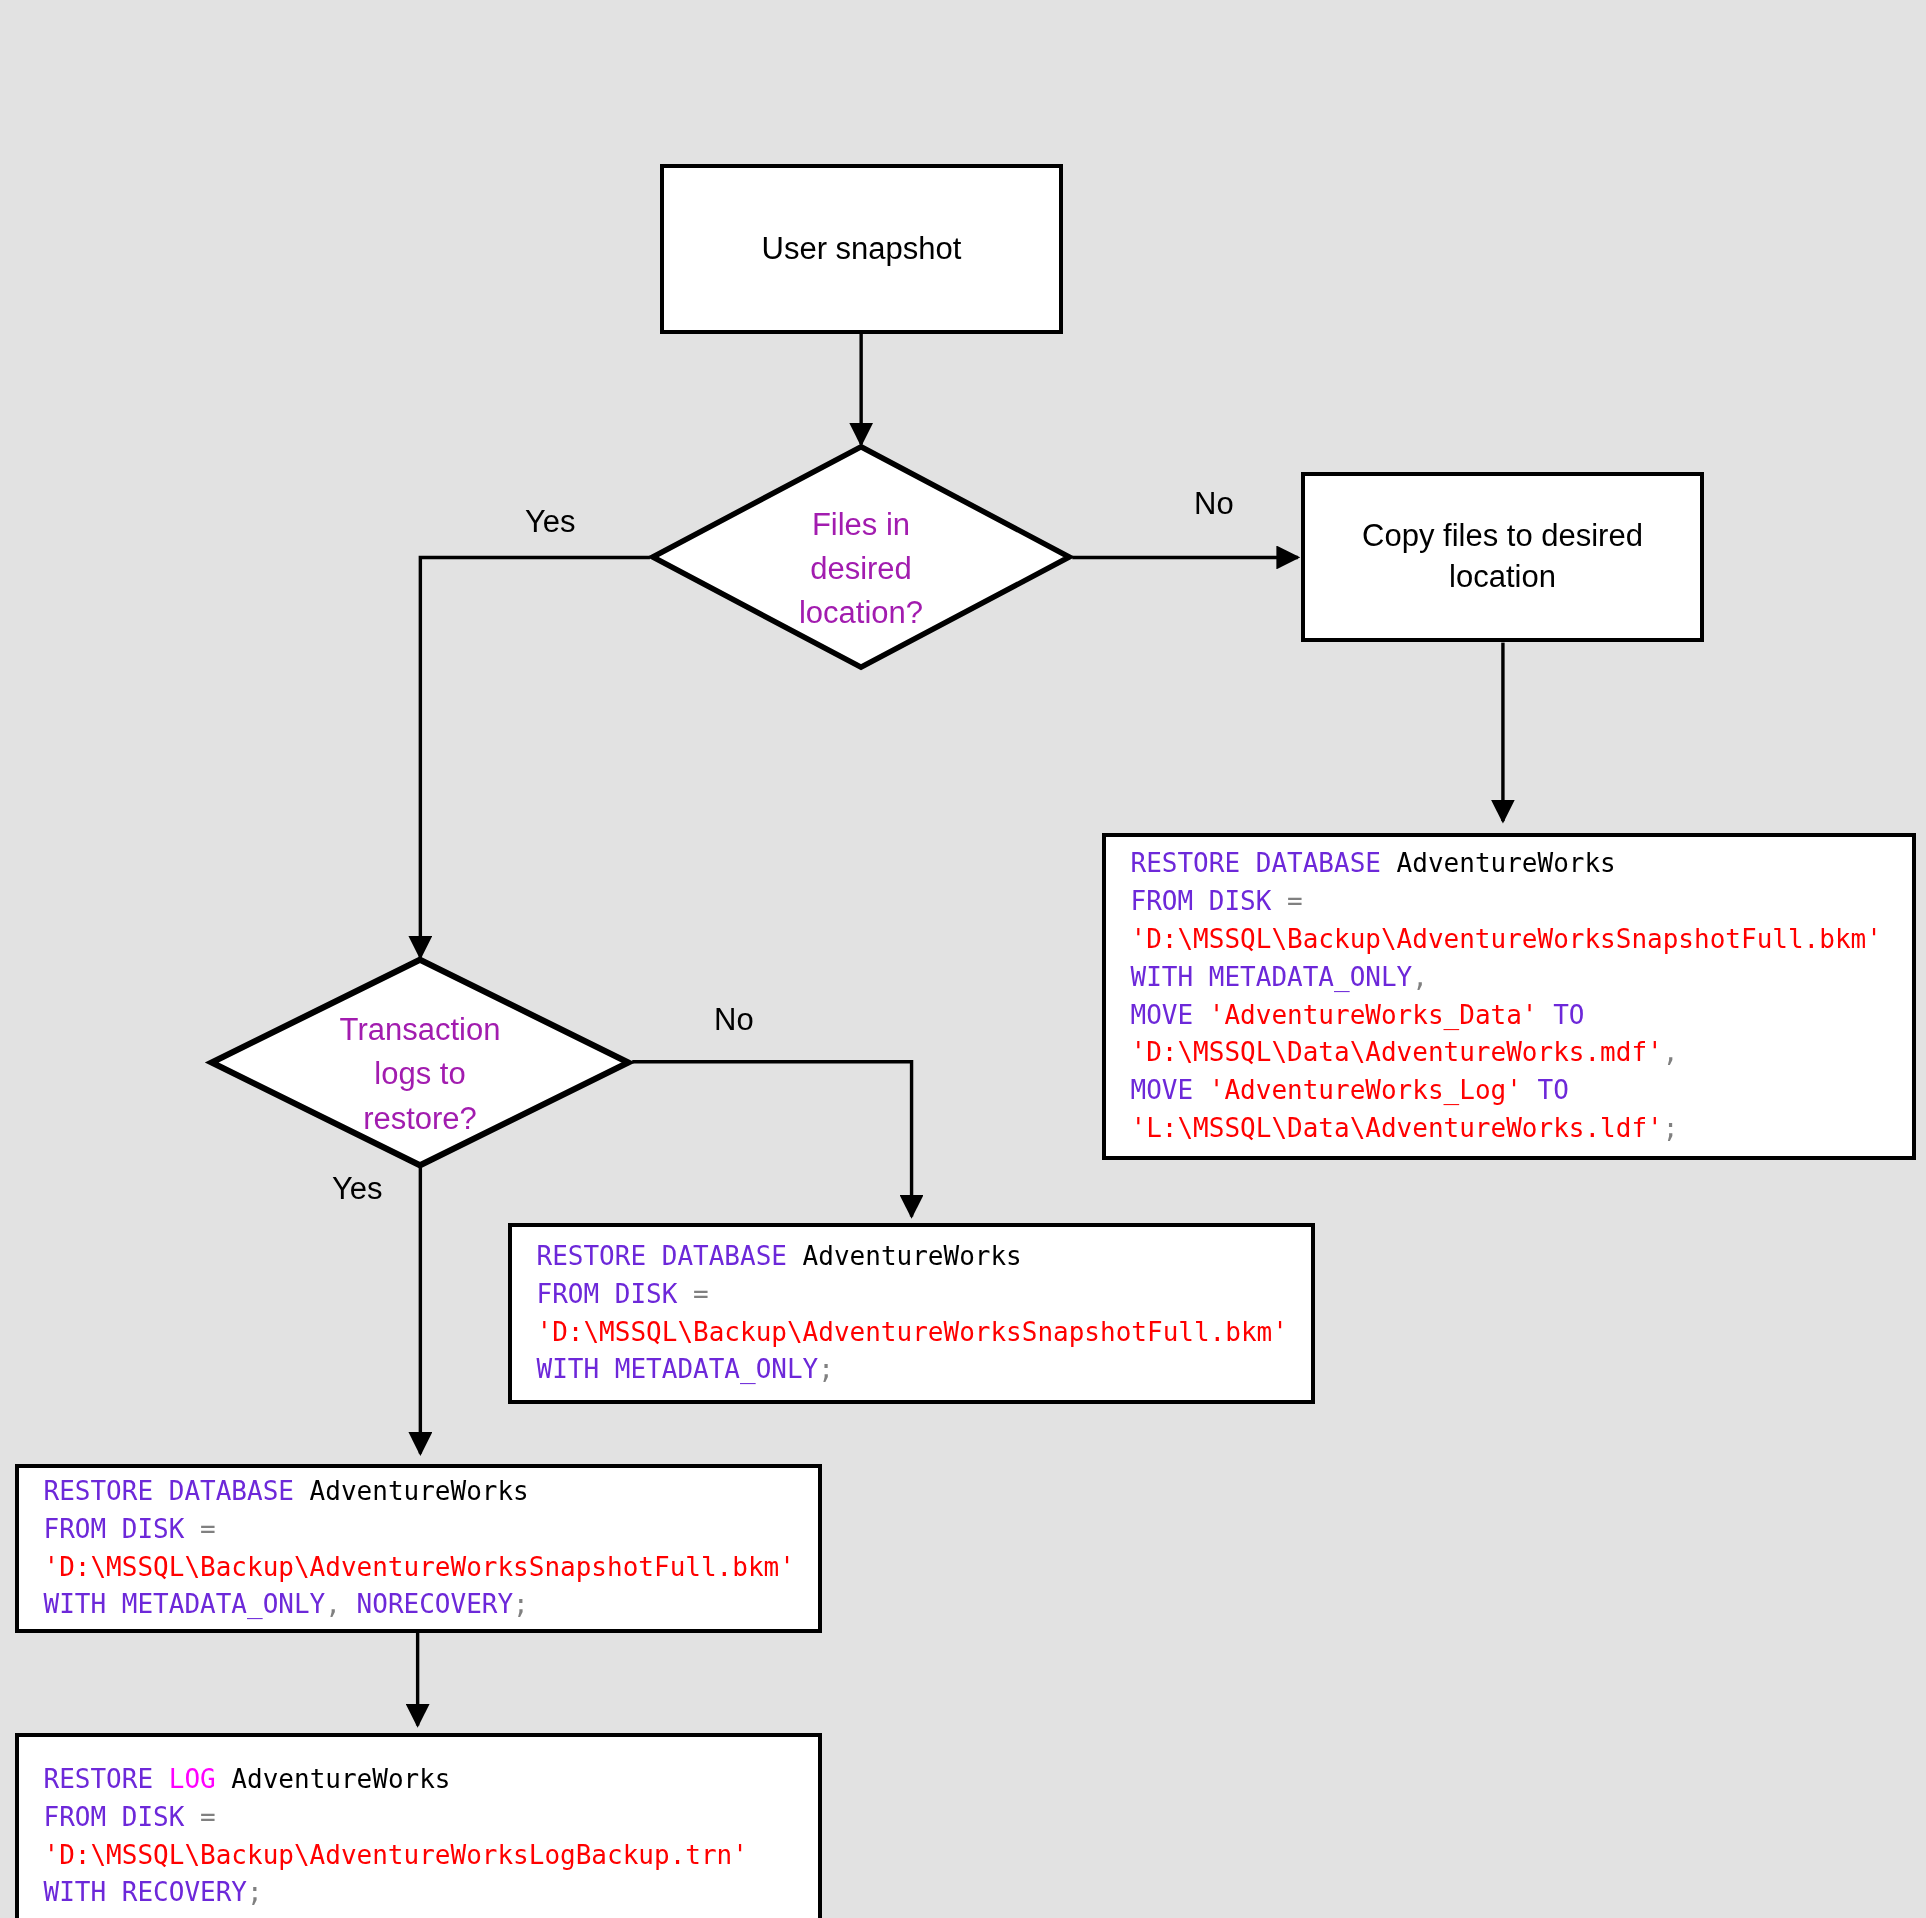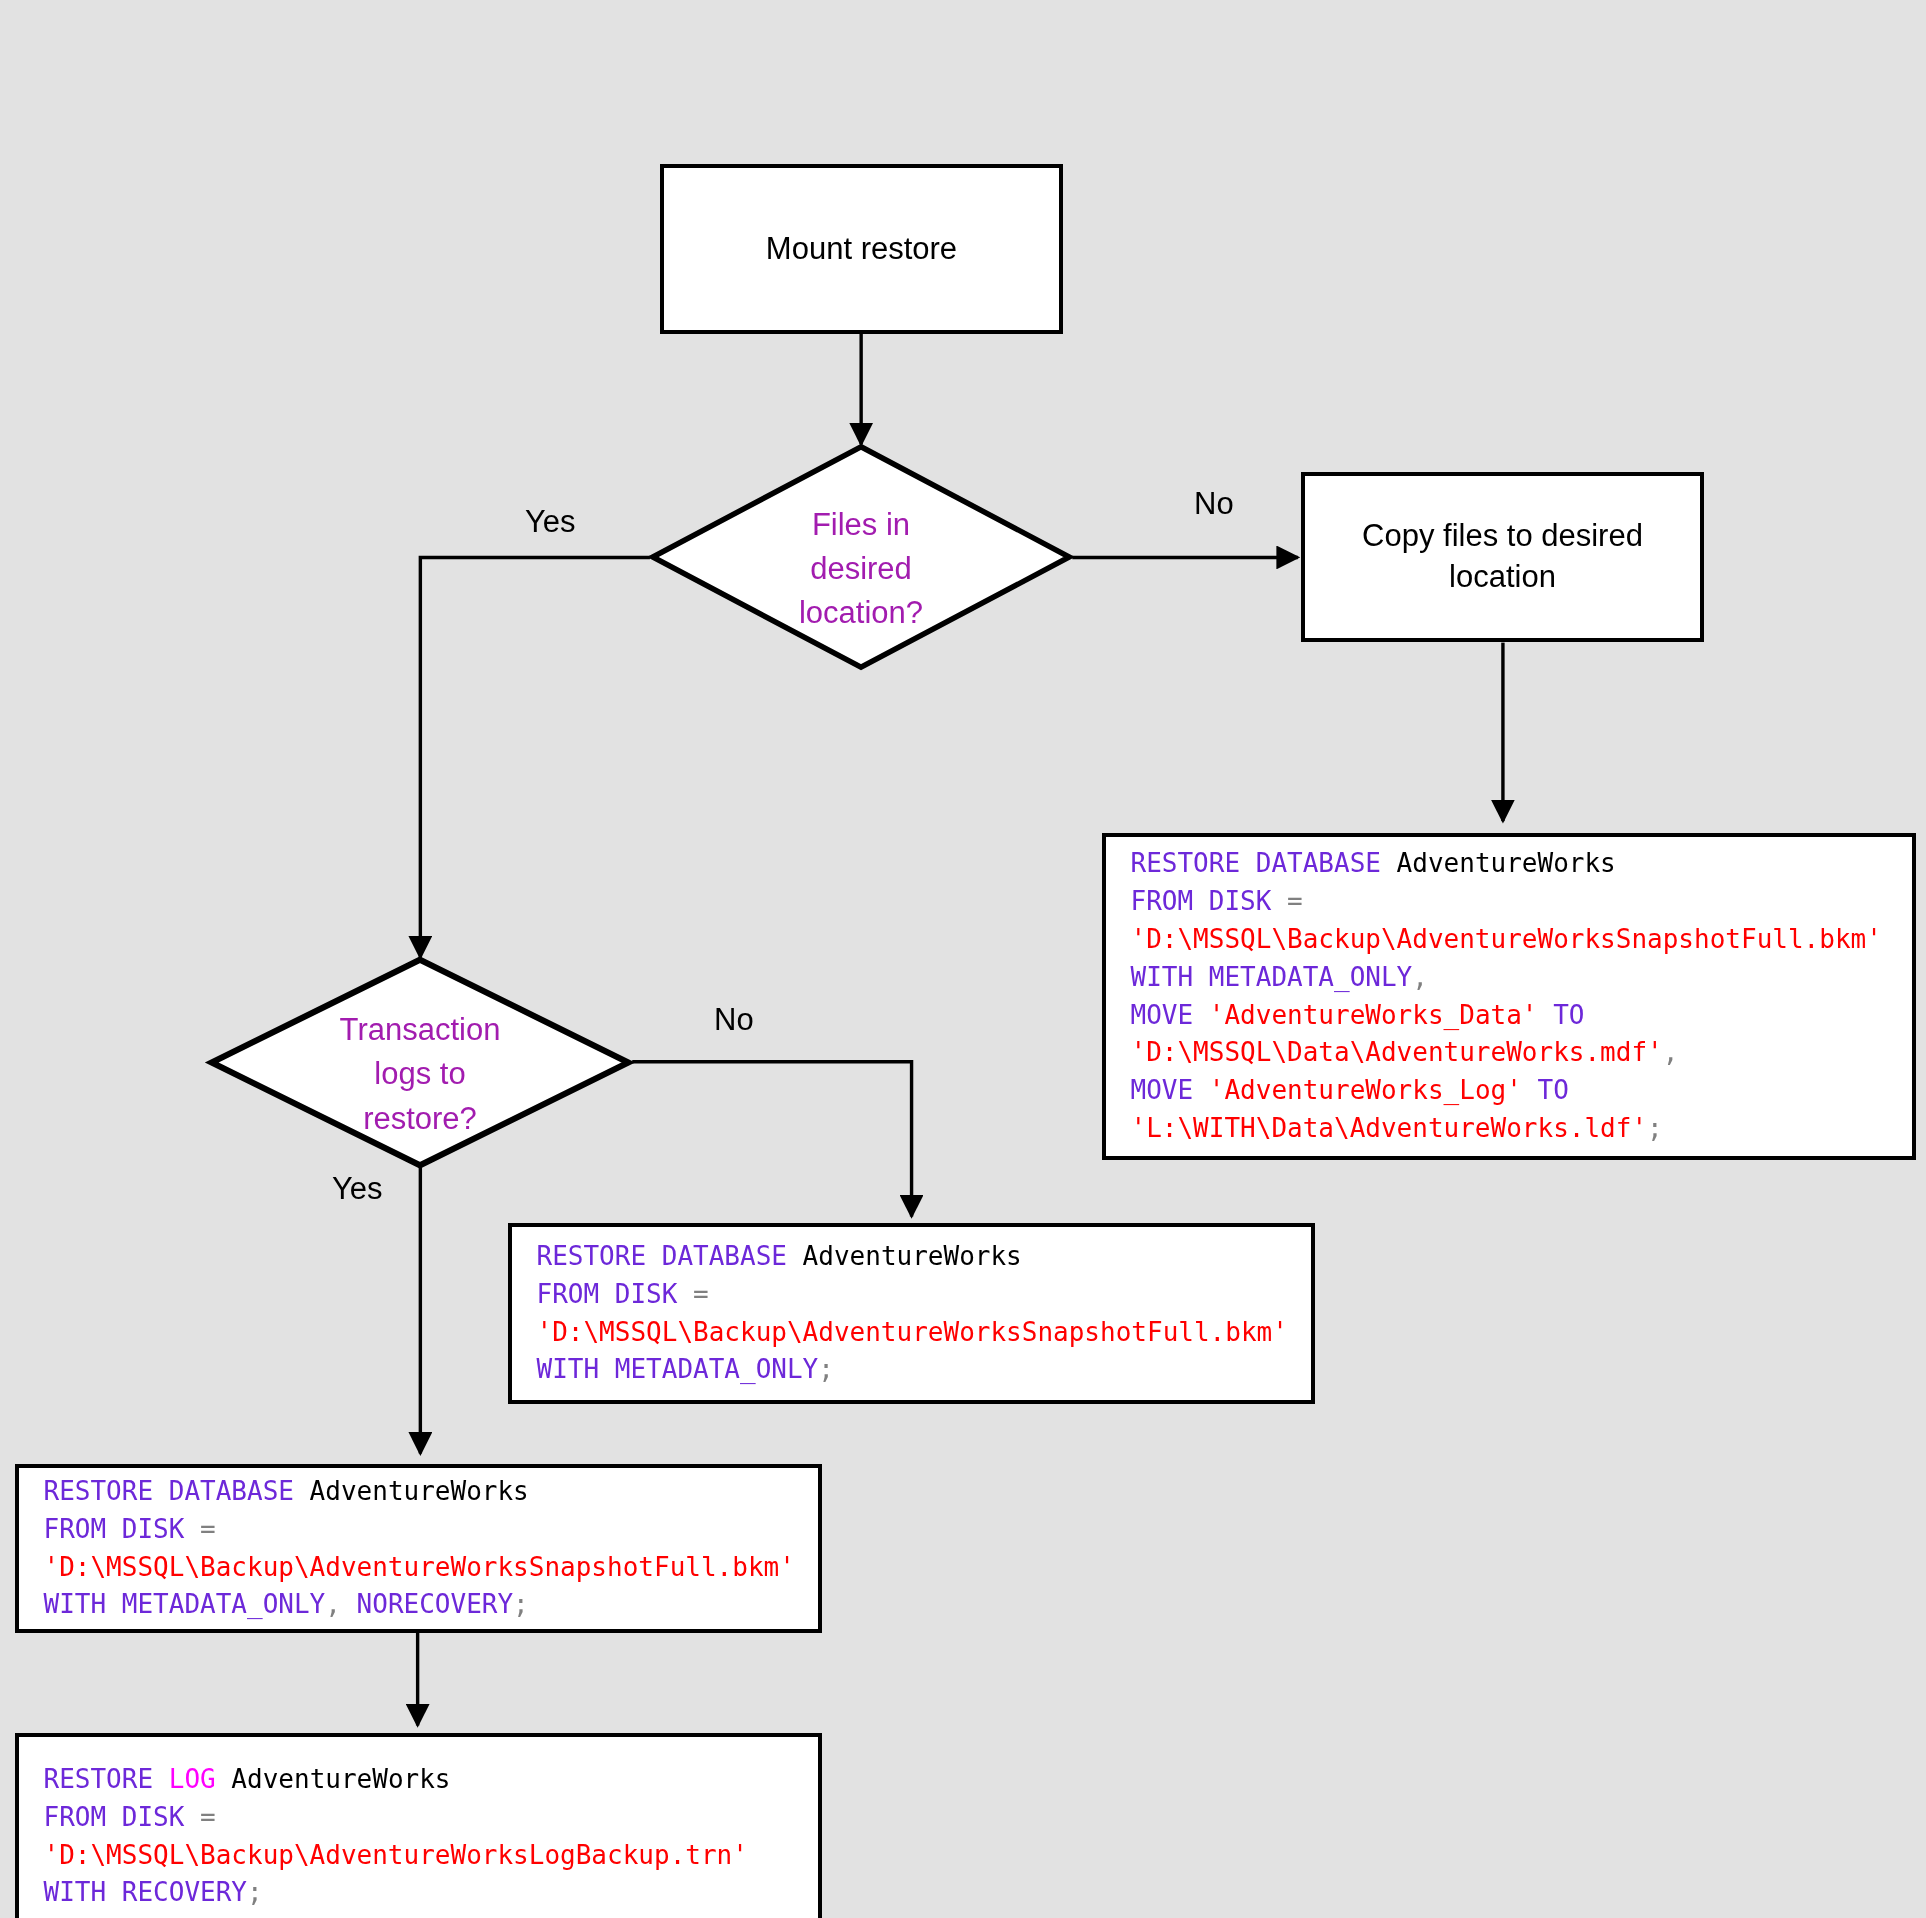--- a/index.html
+++ b/index.html
@@ -149,21 +149,21 @@
     <path d="M 928 1558 L 1338 1558 L 1338 1785" stroke="#000000" stroke-width="5" fill="none" marker-end="url(#arrow)"></path>
 
      (down) norecovery code box --&gt;
     <path d="M 617 1712 L 617 2133" stroke="#000000" stroke-width="5" fill="none" marker-end="url(#arrow)"></path>
 
     
     <path d="M 613 2393 L 613 2532" stroke="#000000" stroke-width="5" fill="none" marker-end="url(#arrow)"></path>
   </svg>
 
   <div class="node-box" style="left:660px; top:164px; width:403px; height:170px;">
-    <div class="node-label">Mount restore</div>
+    <div class="node-label">User snapshot</div>
   </div>
 
   <div class="diamond-wrap" style="left:650px; top:444px; width:422px; height:226px;">
     <svg class="shape" width="422" height="226" viewBox="0 0 620 332">
       <polygon points="310,4 616,166 310,328 4,166" fill="#ffffff" stroke="#000000" stroke-width="8"></polygon>
     </svg>
     <div class="diamond-label">Files in<br>desired<br>location?</div>
   </div>
 
   <div class="node-box" style="left:1301px; top:472px; width:403px; height:170px;">
@@ -186,21 +186,21 @@
   <div class="edge-label" style="left:332px; top:1171px;">Yes</div>
 
   <div class="code-box" style="left:1102px; top:833px; width:814px; height:327px;">
     <pre><span class="kw">RESTORE DATABASE </span><span class="id">AdventureWorks</span>
 <span class="kw">FROM DISK </span><span class="pun">=</span>
 <span class="str">'D:\MSSQL\Backup\AdventureWorksSnapshotFull.bkm'</span>
 <span class="kw">WITH METADATA_ONLY</span><span class="pun">,</span>
 <span class="kw">MOVE </span><span class="str">'AdventureWorks_Data'</span><span class="kw"> TO</span>
 <span class="str">'D:\MSSQL\Data\AdventureWorks.mdf'</span><span class="pun">,</span>
 <span class="kw">MOVE </span><span class="str">'AdventureWorks_Log'</span><span class="kw"> TO</span>
-<span class="str">'L:\WITH\Data\AdventureWorks.ldf'</span><span class="pun">;</span></pre>
+<span class="str">'L:\MSSQL\Data\AdventureWorks.ldf'</span><span class="pun">;</span></pre>
   </div>
 
   <div class="code-box" style="left:508px; top:1223px; width:807px; height:181px;">
     <pre><span class="kw">RESTORE DATABASE </span><span class="id">AdventureWorks</span>
 <span class="kw">FROM DISK </span><span class="pun">=</span>
 <span class="str">'D:\MSSQL\Backup\AdventureWorksSnapshotFull.bkm'</span>
 <span class="kw">WITH METADATA_ONLY</span><span class="pun">;</span></pre>
   </div>
 
   <div class="code-box" style="left:15px; top:1464px; width:807px; height:169px;">

